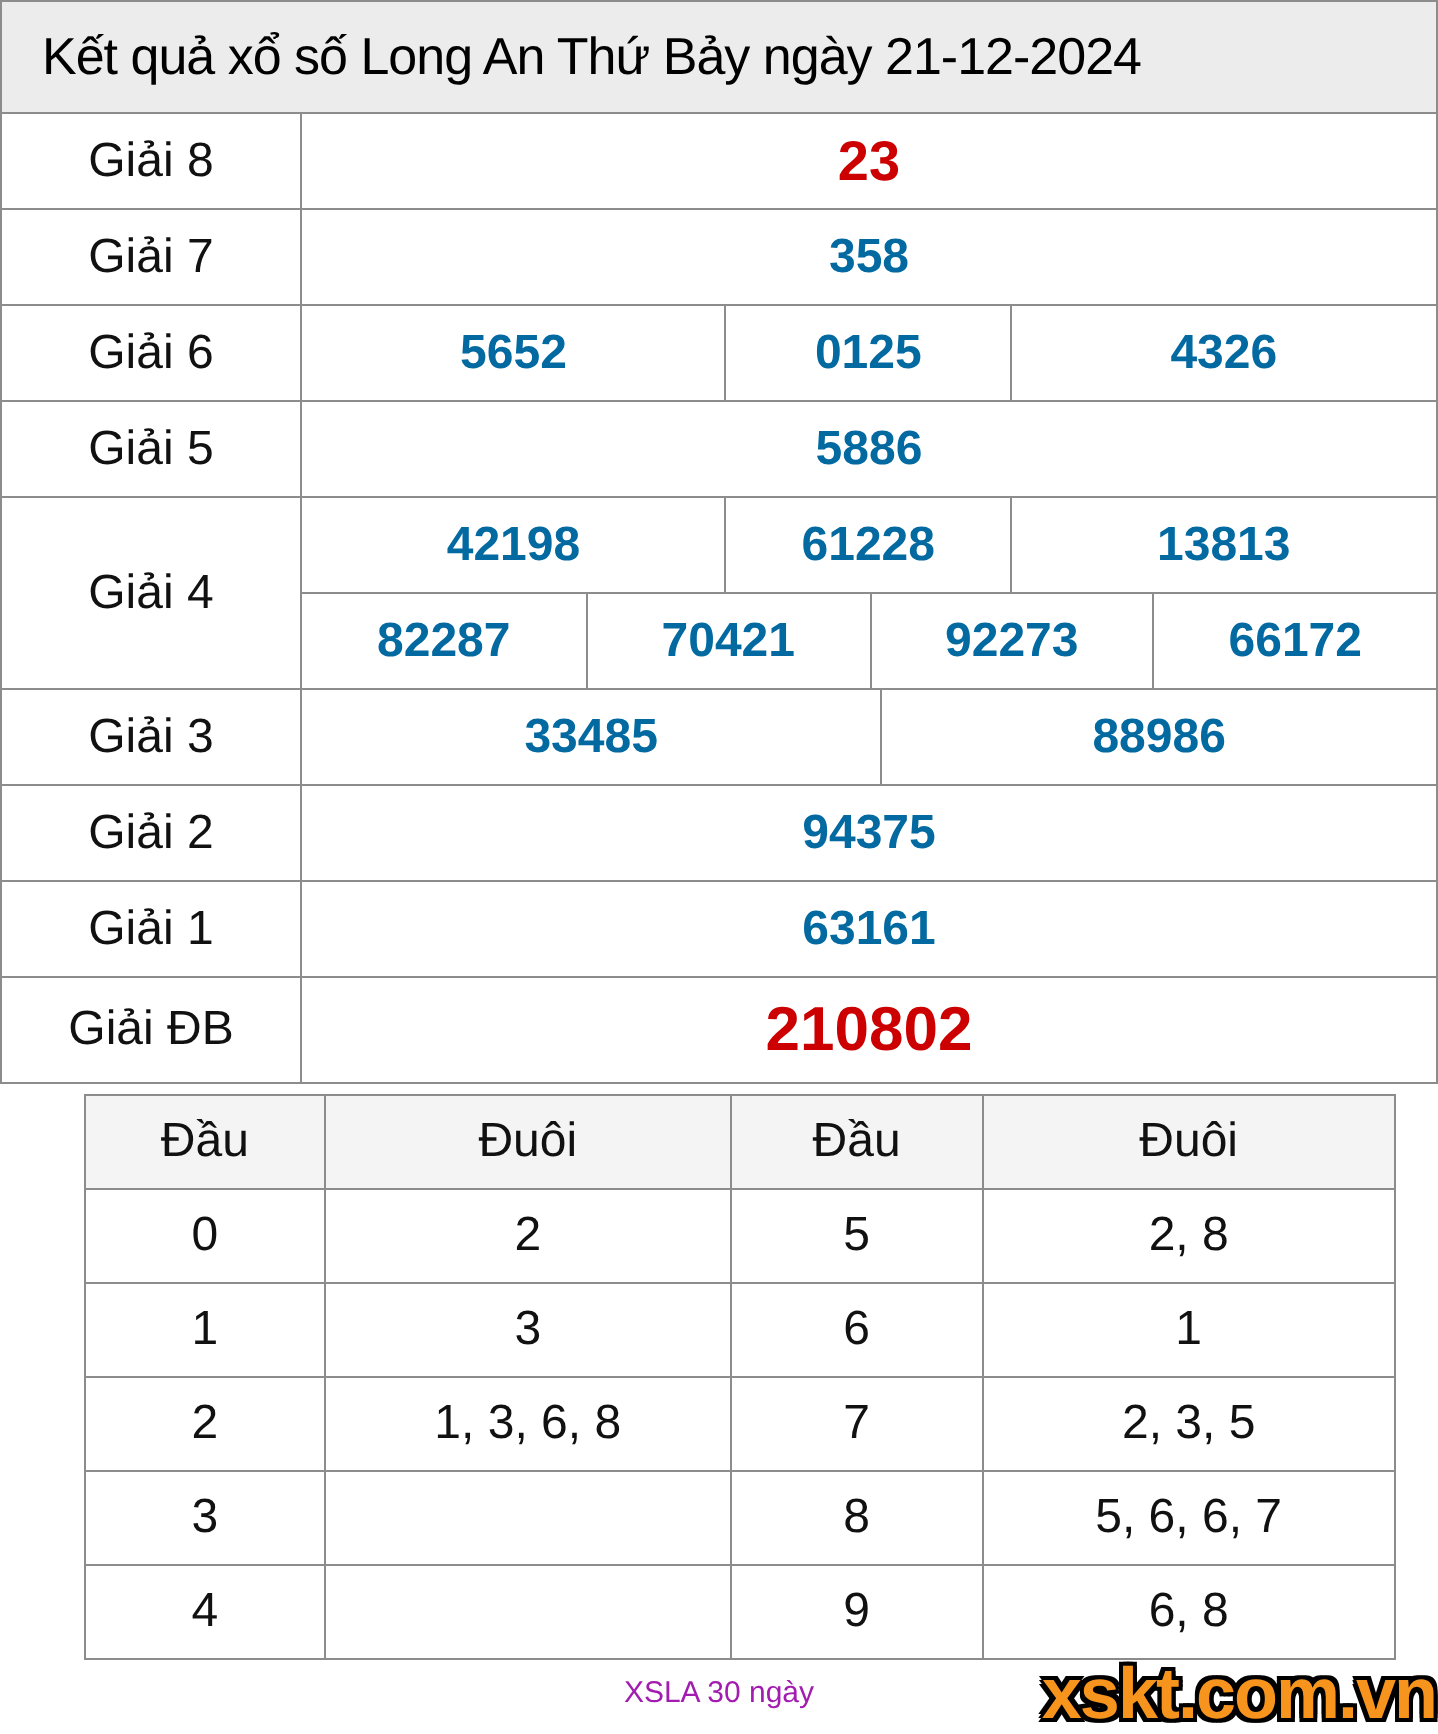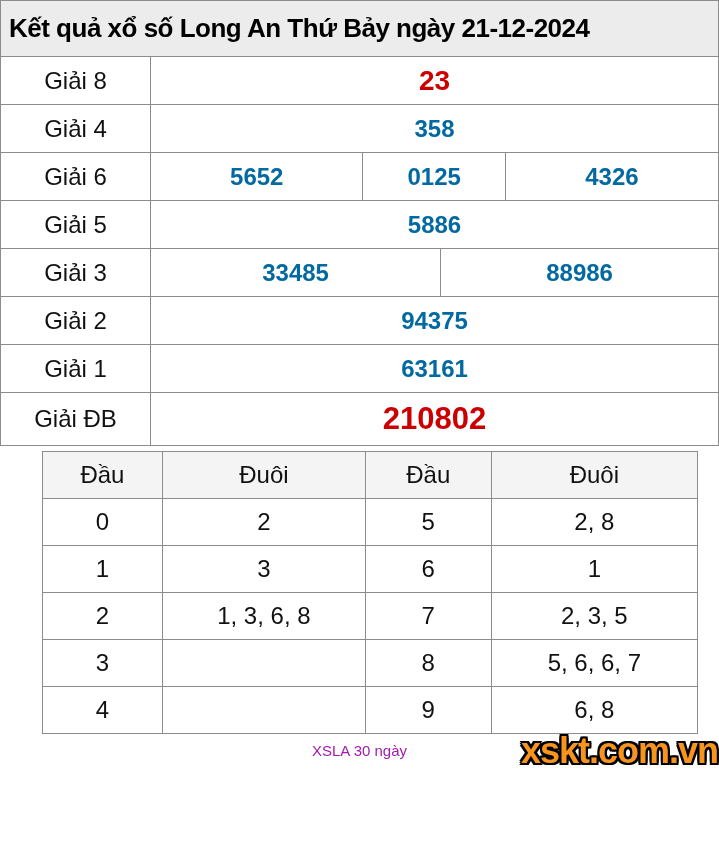--- a/index.html
+++ b/index.html
@@ -16,22 +16,22 @@
   .board {
     width: 719px;
     border: 1px solid #8c8c8c;
     background: #fff;
   }
   .title-row {
     background: #ececec;
     border-bottom: 1px solid #8c8c8c;
     height: 56px;
     display: flex; align-items: center;
-    padding-left: 8px;
-    font-size: 26px; font-weight: bold; color: #000;
+    padding-left: 20px;
+    font-size: 26px; font-weight: normal; color: #000;
     letter-spacing: -0.5px;
     white-space: nowrap;
   }
   .prize-row { display: flex; border-bottom: 1px solid #8c8c8c; }
   .prize-row:last-child { border-bottom: none; }
   .prize-label {
     flex: 0 0 150px;
     border-right: 1px solid #8c8c8c;
     display: flex; align-items: center; justify-content: center;
     font-size: 24px; color: #111;
@@ -107,21 +107,21 @@
   <div class="prize-row h48">
     <div class="prize-label">Giải 8</div>
     <div class="vals">
         <div class="subrow">
       <div class="cell c100 red-sm">23</div>
     </div>
       </div>
   </div>
 
   <div class="prize-row h48">
-    <div class="prize-label">Giải 4</div>
+    <div class="prize-label">Giải 7</div>
     <div class="vals">
         <div class="subrow">
       <div class="cell c100">358</div>
     </div>
       </div>
   </div>
 
   <div class="prize-row h48">
     <div class="prize-label">Giải 6</div>
     <div class="vals">
@@ -135,20 +135,36 @@
 
   <div class="prize-row h48">
     <div class="prize-label">Giải 5</div>
     <div class="vals">
         <div class="subrow">
       <div class="cell c100">5886</div>
     </div>
       </div>
   </div>
 
+  <div class="prize-row">
+    <div class="prize-label">Giải 4</div>
+    <div class="vals">
+      <div class="subrow">
+        <div class="cell c37a">42198</div>
+        <div class="cell c25m">61228</div>
+        <div class="cell c37b">13813</div>
+      </div>
+      <div class="subrow">
+        <div class="cell c25">82287</div>
+        <div class="cell c25">70421</div>
+        <div class="cell c25">92273</div>
+        <div class="cell c25">66172</div>
+      </div>
+    </div>
+  </div>
 
   <div class="prize-row h48">
     <div class="prize-label">Giải 3</div>
     <div class="vals">
         <div class="subrow">
       <div class="cell c51">33485</div>
       <div class="cell c49">88986</div>
     </div>
       </div>
   </div>

